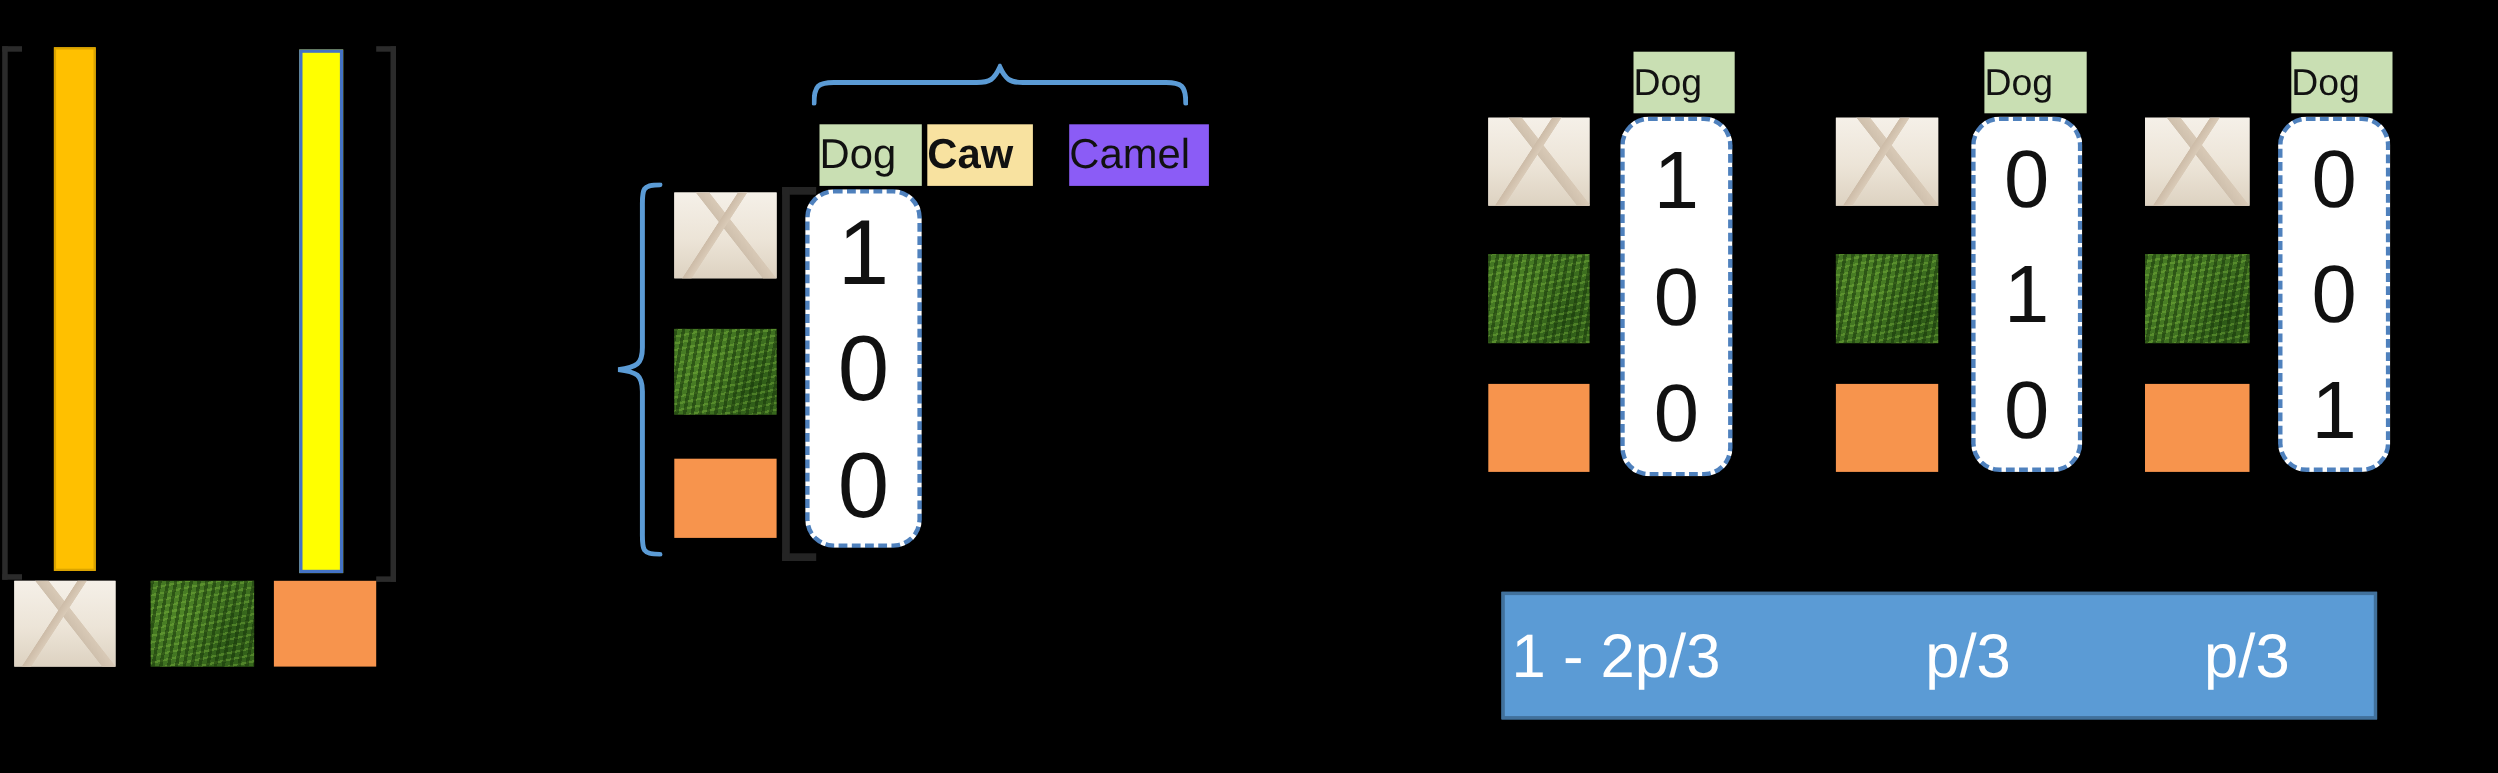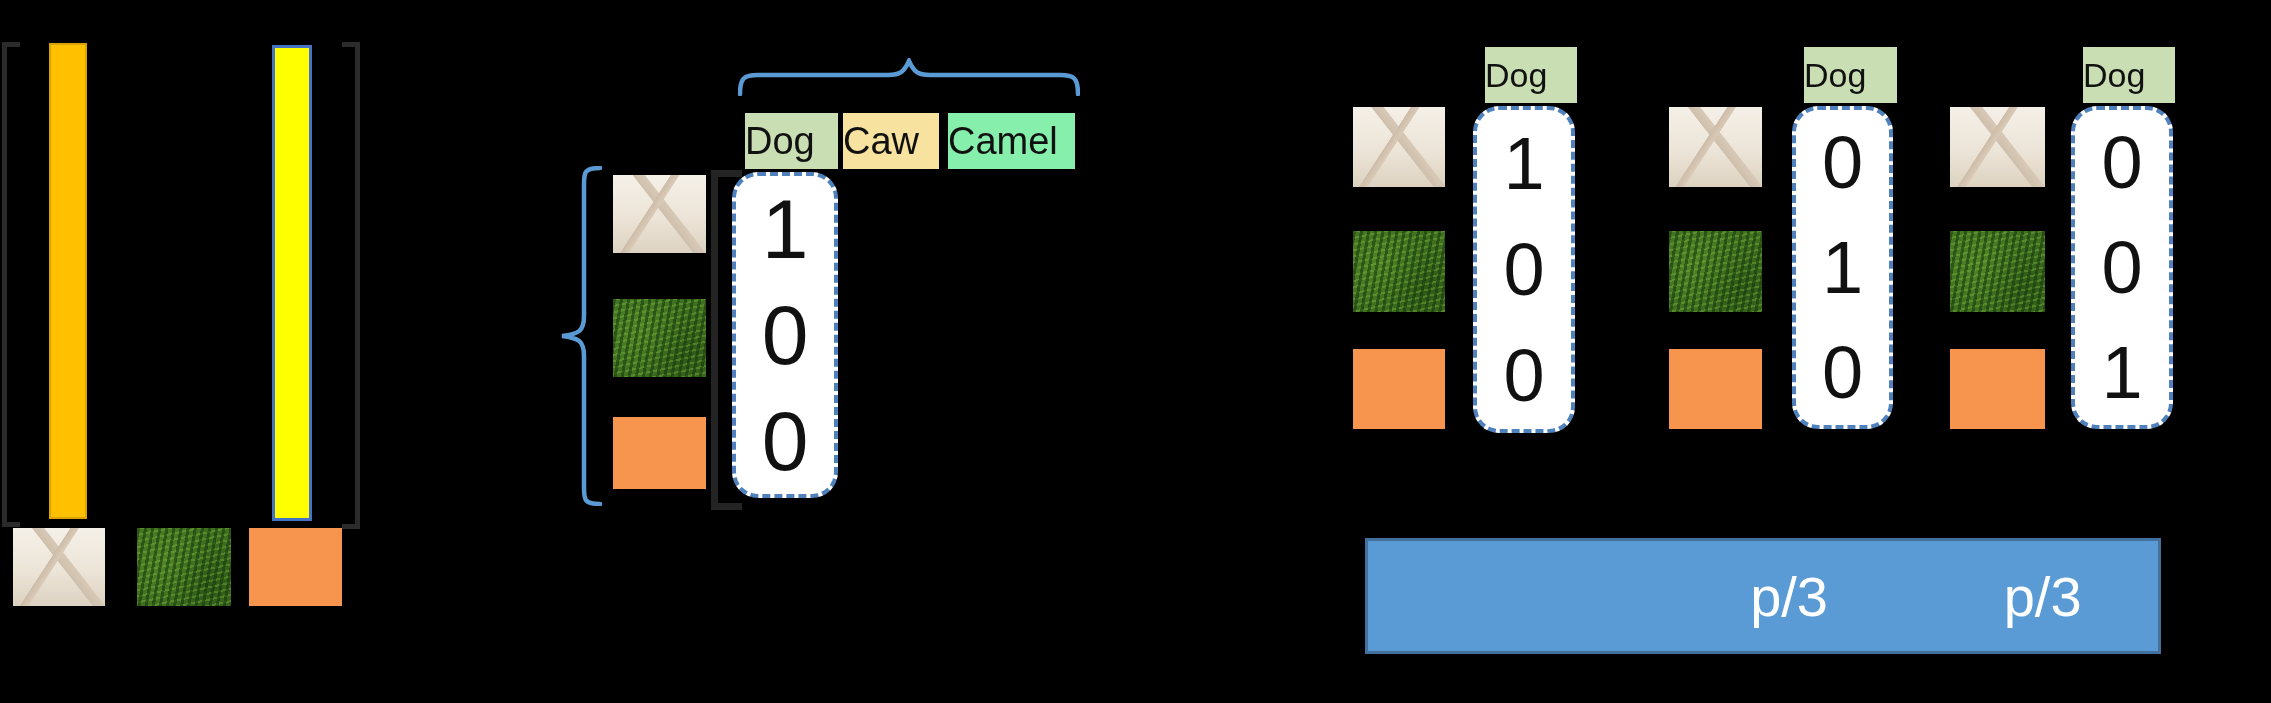--- a/index.html
+++ b/index.html
@@ -28,21 +28,21 @@
       repeating-linear-gradient(168deg, rgba(128,186,64,.38) 0 2px, rgba(0,0,0,0) 2px 6px),
       radial-gradient(circle at 30% 40%, rgba(92,150,44,.55), rgba(0,0,0,0) 60%),
       radial-gradient(circle at 75% 70%, rgba(30,70,15,.6), rgba(0,0,0,0) 55%);
   }
   .tex-orange{background:#f7944d;}
 
   
   .tag{display:flex;align-items:center;color:#111;}
   .tag-dog{background:#c9dfb3;}
   .tag-caw{background:#f8e2a0;}
-  .tag-camel{background:#86efac;}
+  .tag-camel{background:#8b5cf6;margin-left:24px;}
 
   
   .vecbox{background:#fff;border:4px dashed #4f81bd;border-radius:26px;
           display:flex;flex-direction:column;justify-content:space-around;
           align-items:center;color:#111;box-sizing:border-box;}
   .vec-mid{font-size:84px;}
   .vec-sm{font-size:74px;}
 
   .black-bracket{border-left:7px solid #242424;border-top:7px solid #242424;border-bottom:7px solid #242424;}
 
@@ -67,21 +67,21 @@
 <div class="abs tex-grass" style="left:137px;top:528px;width:94px;height:78px;"></div>
 <div class="abs tex-orange" style="left:249px;top:528px;width:93px;height:78px;"></div>
 
 <svg class="abs brace" style="left:738px;top:58px;" width="342" height="38" viewBox="0 0 342 38">
   <path d="M 2,36 C 2,20 6,17 20,17 L 150,17 C 162,17 166,14 171,3 C 176,14 180,17 192,17 L 322,17 C 336,17 340,20 340,36" fill="none" stroke="#5b9bd5" stroke-width="4.5" stroke-linecap="round"></path>
 </svg>
 
 <div class="abs tag tag-dog" style="left:745px;top:113px;width:93px;height:56px;font-size:38px;">
   <span>Dog</span>
 </div>
-<div class="abs tag tag-caw" style="left:843px;top:113px;width:96px;height:56px;font-size:38px;">
+<div class="abs tag tag-caw" style="left:843px;top:113px;width:96px;height:56px;font-size:38px;font-weight:bold;">
   <span>Caw</span>
 </div>
 <div class="abs tag tag-camel" style="left:948px;top:113px;width:127px;height:56px;font-size:38px;">
   <span>Camel</span>
 </div>
 
 <svg class="abs brace" style="left:558px;top:166px;" width="46" height="340" viewBox="0 0 46 340">
   <path d="M 42,2 C 25,2 26,7 26,22 L 26,150 C 26,165 21,168 4,170 C 21,172 26,175 26,190 L 26,318 C 26,333 25,338 42,338" fill="none" stroke="#5b9bd5" stroke-width="4.5" stroke-linecap="round"></path>
 </svg>
 
@@ -127,15 +127,16 @@
 <div class="abs tex-marble" style="left:1950px;top:107px;width:95px;height:80px;"></div>
 <div class="abs tex-grass" style="left:1950px;top:231px;width:95px;height:81px;"></div>
 <div class="abs tex-orange" style="left:1950px;top:349px;width:95px;height:80px;"></div>
 <div class="abs vecbox vec-sm" style="left:2071px;top:106px;width:102px;height:323px;">
   <span>0</span>
   <span>0</span>
   <span>1</span>
 </div>
 
 <div class="abs prob-bar" style="left:1365px;top:538px;width:790px;height:110px;">
+  <span class="prob-label" style="left:12.8%;">1 - 2p/3</span>
   <span class="prob-label" style="left:53.3%;">p/3</span>
   <span class="prob-label" style="left:85.4%;">p/3</span>
 </div>
 
 </body></html>

